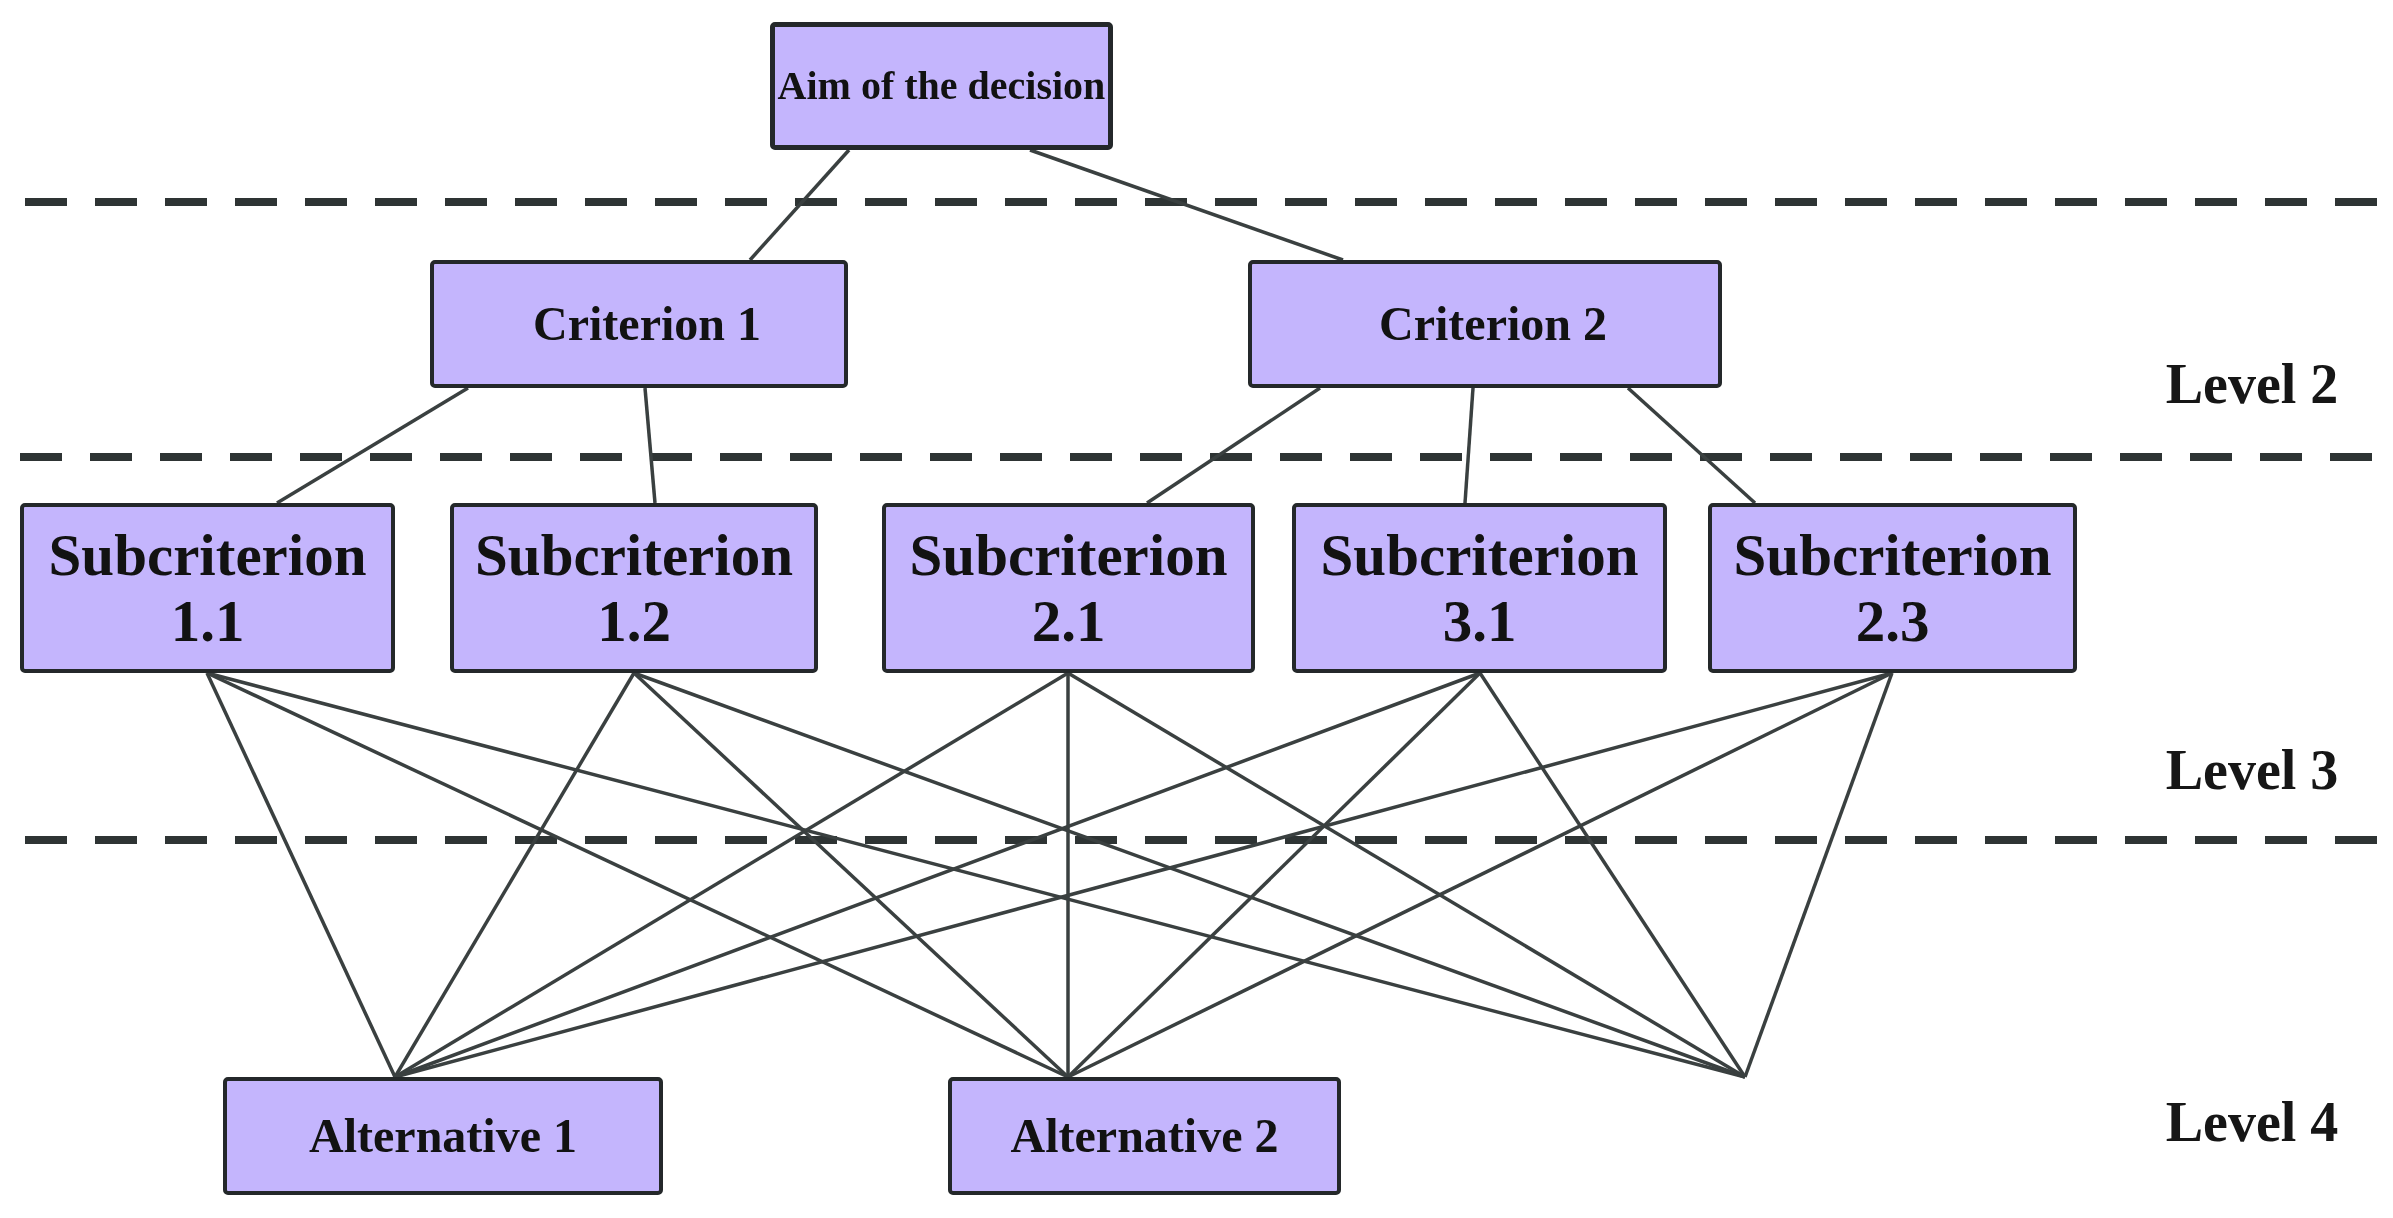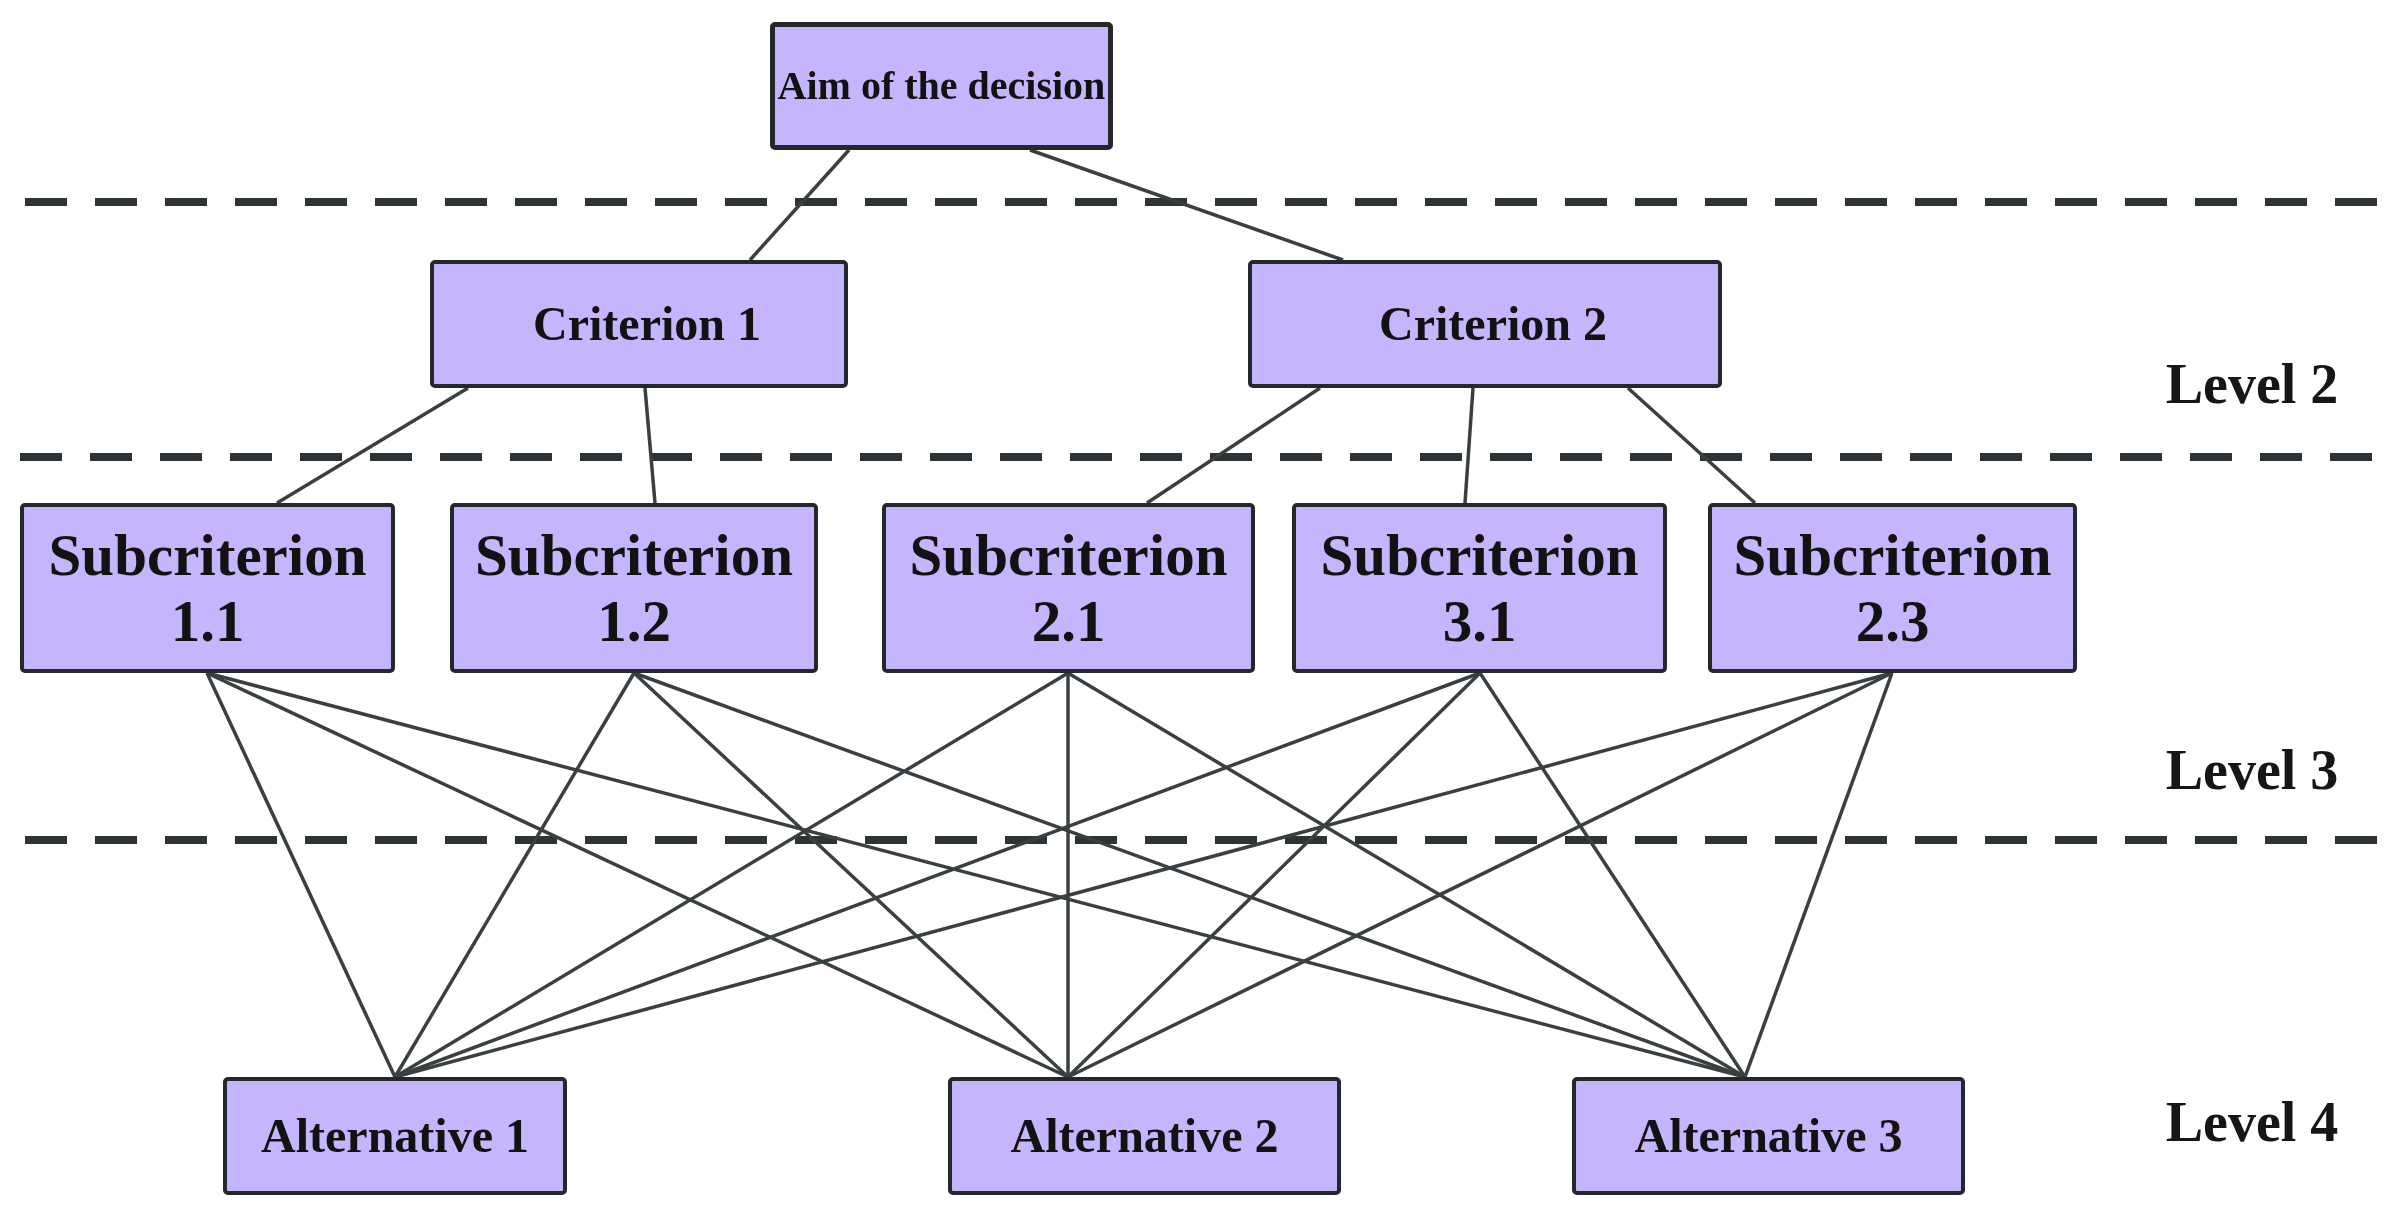--- a/index.html
+++ b/index.html
@@ -122,27 +122,24 @@
   </div>
   <div class="node sub" style="left:1292px; top:503px; width:375px; height:170px;">
     <span>Subcriterion</span>
     <span>3.1</span>
   </div>
   <div class="node sub" style="left:1708px; top:503px; width:369px; height:170px;">
     <span>Subcriterion</span>
     <span>2.3</span>
   </div>
 
-  <div class="node alt" style="left:223px; top:1077px; width:344px; height:118px;">
+  <div class="node alt" style="left:223px; top:1077px; width:440px; height:118px;">
     <span>Alternative 1</span>
   </div>
   <div class="node alt" style="left:948px; top:1077px; width:393px; height:118px;">
     <span>Alternative 2</span>
-  </div>
-  <div class="node alt" style="left:1572px; top:1077px; width:393px; height:118px;">
-    <span>Alternative 3</span>
   </div>
 
   <div class="level-label" style="left:2122px; top:352px;">Level 2</div>
   <div class="level-label" style="left:2122px; top:738px;">Level 3</div>
   <div class="level-label" style="left:2122px; top:1090px;">Level 4</div>
 
 </div>
 
 </body></html>

